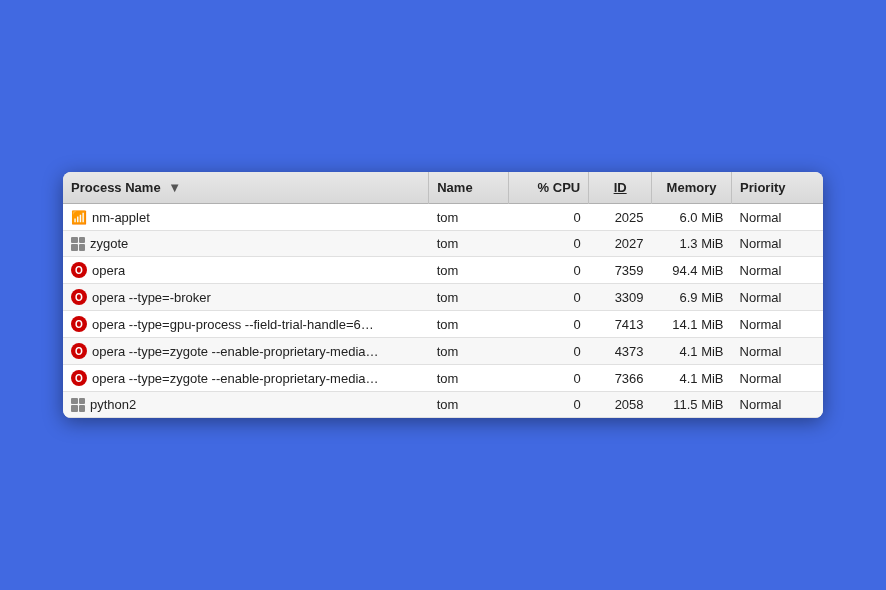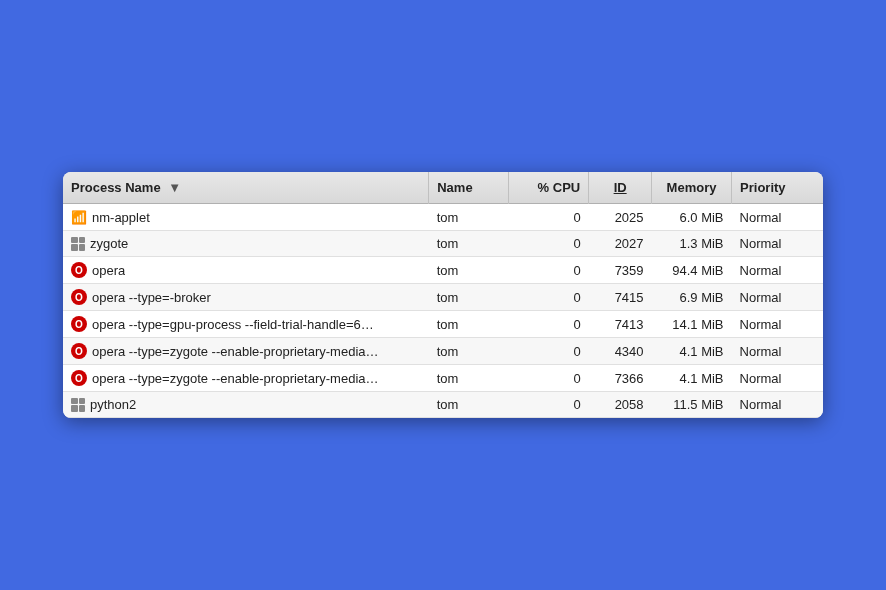--- a/index.html
+++ b/index.html
@@ -240,21 +240,21 @@
           </tr>
           <tr>
             <td style="max-width: 320px; overflow: hidden; text-overflow: ellipsis;">
               <div class="td-process">
                 <span class="process-icon icon-opera">O</span>
                 <span style="overflow: hidden; text-overflow: ellipsis;">opera --type=-broker</span>
               </div>
             </td>
             <td>tom</td>
             <td class="td-num">0</td>
-            <td class="td-num">7415</td>
+            <td class="td-num">3309</td>
             <td class="td-num">6.9 MiB</td>
             <td class="priority-normal">Normal</td>
           </tr>
           <tr>
             <td style="max-width: 320px; overflow: hidden; text-overflow: ellipsis;">
               <div class="td-process">
                 <span class="process-icon icon-opera">O</span>
                 <span style="overflow: hidden; text-overflow: ellipsis;">opera --type=gpu-process --field-trial-handle=629649</span>
               </div>
             </td>
@@ -266,21 +266,21 @@
           </tr>
           <tr>
             <td style="max-width: 320px; overflow: hidden; text-overflow: ellipsis;">
               <div class="td-process">
                 <span class="process-icon icon-opera">O</span>
                 <span style="overflow: hidden; text-overflow: ellipsis;">opera --type=zygote --enable-proprietary-media-type</span>
               </div>
             </td>
             <td>tom</td>
             <td class="td-num">0</td>
-            <td class="td-num">4340</td>
+            <td class="td-num">4373</td>
             <td class="td-num">4.1 MiB</td>
             <td class="priority-normal">Normal</td>
           </tr>
           <tr>
             <td style="max-width: 320px; overflow: hidden; text-overflow: ellipsis;">
               <div class="td-process">
                 <span class="process-icon icon-opera">O</span>
                 <span style="overflow: hidden; text-overflow: ellipsis;">opera --type=zygote --enable-proprietary-media-type</span>
               </div>
             </td>

